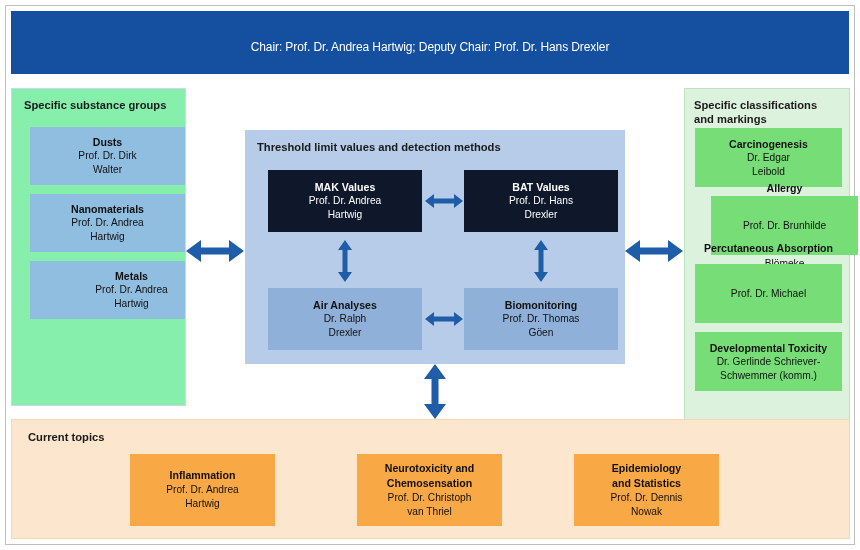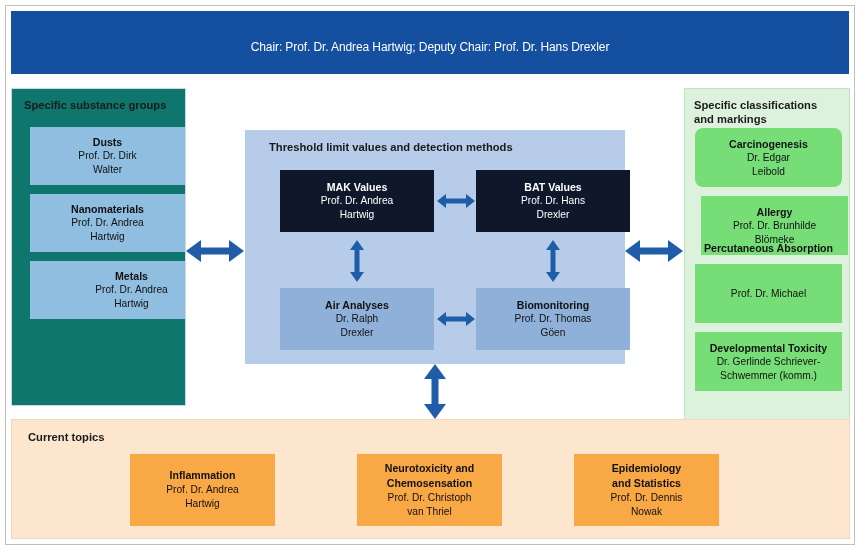--- a/index.html
+++ b/index.html
@@ -78,21 +78,21 @@
     color: #1a1a1a;
     line-height: 1.25;
   }
 
   
   .panel-left {
     left: 11px;
     top: 88px;
     width: 175px;
     height: 318px;
-    background: #0f766e;
+    background: #86efac;
     border: 1px solid #c8d8ea;
     padding: 9px 12px 0 12px;
   }
   .card-blue {
     background: #8fbee0;
     color: #111111;
     text-align: center;
     font-size: 10.2px;
     line-height: 1.35;
     display: flex;
@@ -106,21 +106,21 @@
     font-size: 10.6px;
   }
 
   
   .panel-center {
     left: 245px;
     top: 130px;
     width: 380px;
     height: 234px;
     background: #b6cce8;
-    padding: 10px 12px 0 24px;
+    padding: 10px 12px 0 12px;
   }
   .center-grid {
     position: relative;
     width: 356px;
     height: 190px;
     margin-top: 8px;
   }
   .box-dark {
     position: absolute;
     background: #0f172a;
@@ -279,27 +279,27 @@
       </svg>
     </div>
   </div>
 
   <div class="panel panel-right">
     <div class="panel-title">
       <span>Specific classifications</span><br>
       <span>and markings</span>
     </div>
 
-    <div class="card-green" style="position:absolute; left:10px; top:39px; width:147px; height:59px;border-radius:8px;">
+    <div class="card-green" style="position:absolute; left:10px; top:39px; width:147px; height:59px;">
       <div class="ctitle">Carcinogenesis</div>
       <div>Dr. Edgar</div>
       <div>Leibold</div>
     </div>
 
-    <div class="card-green" style="position:absolute; left:16px; top:107px; width:147px; height:59px;">
+    <div class="card-green" style="position:absolute; left:26px; top:107px; width:147px; height:59px;gap:24px;">
       <div class="ctitle">Allergy</div>
       <div>Prof. Dr. Brunhilde</div>
       <div>Blömeke</div>
     </div>
 
     <div class="card-green" style="position:absolute; left:10px; top:175px; width:147px; height:59px;gap:32px;">
       <div class="ctitle">Percutaneous Absorption</div>
       <div>Prof. Dr. Michael</div>
       <div>Bader</div>
     </div>

